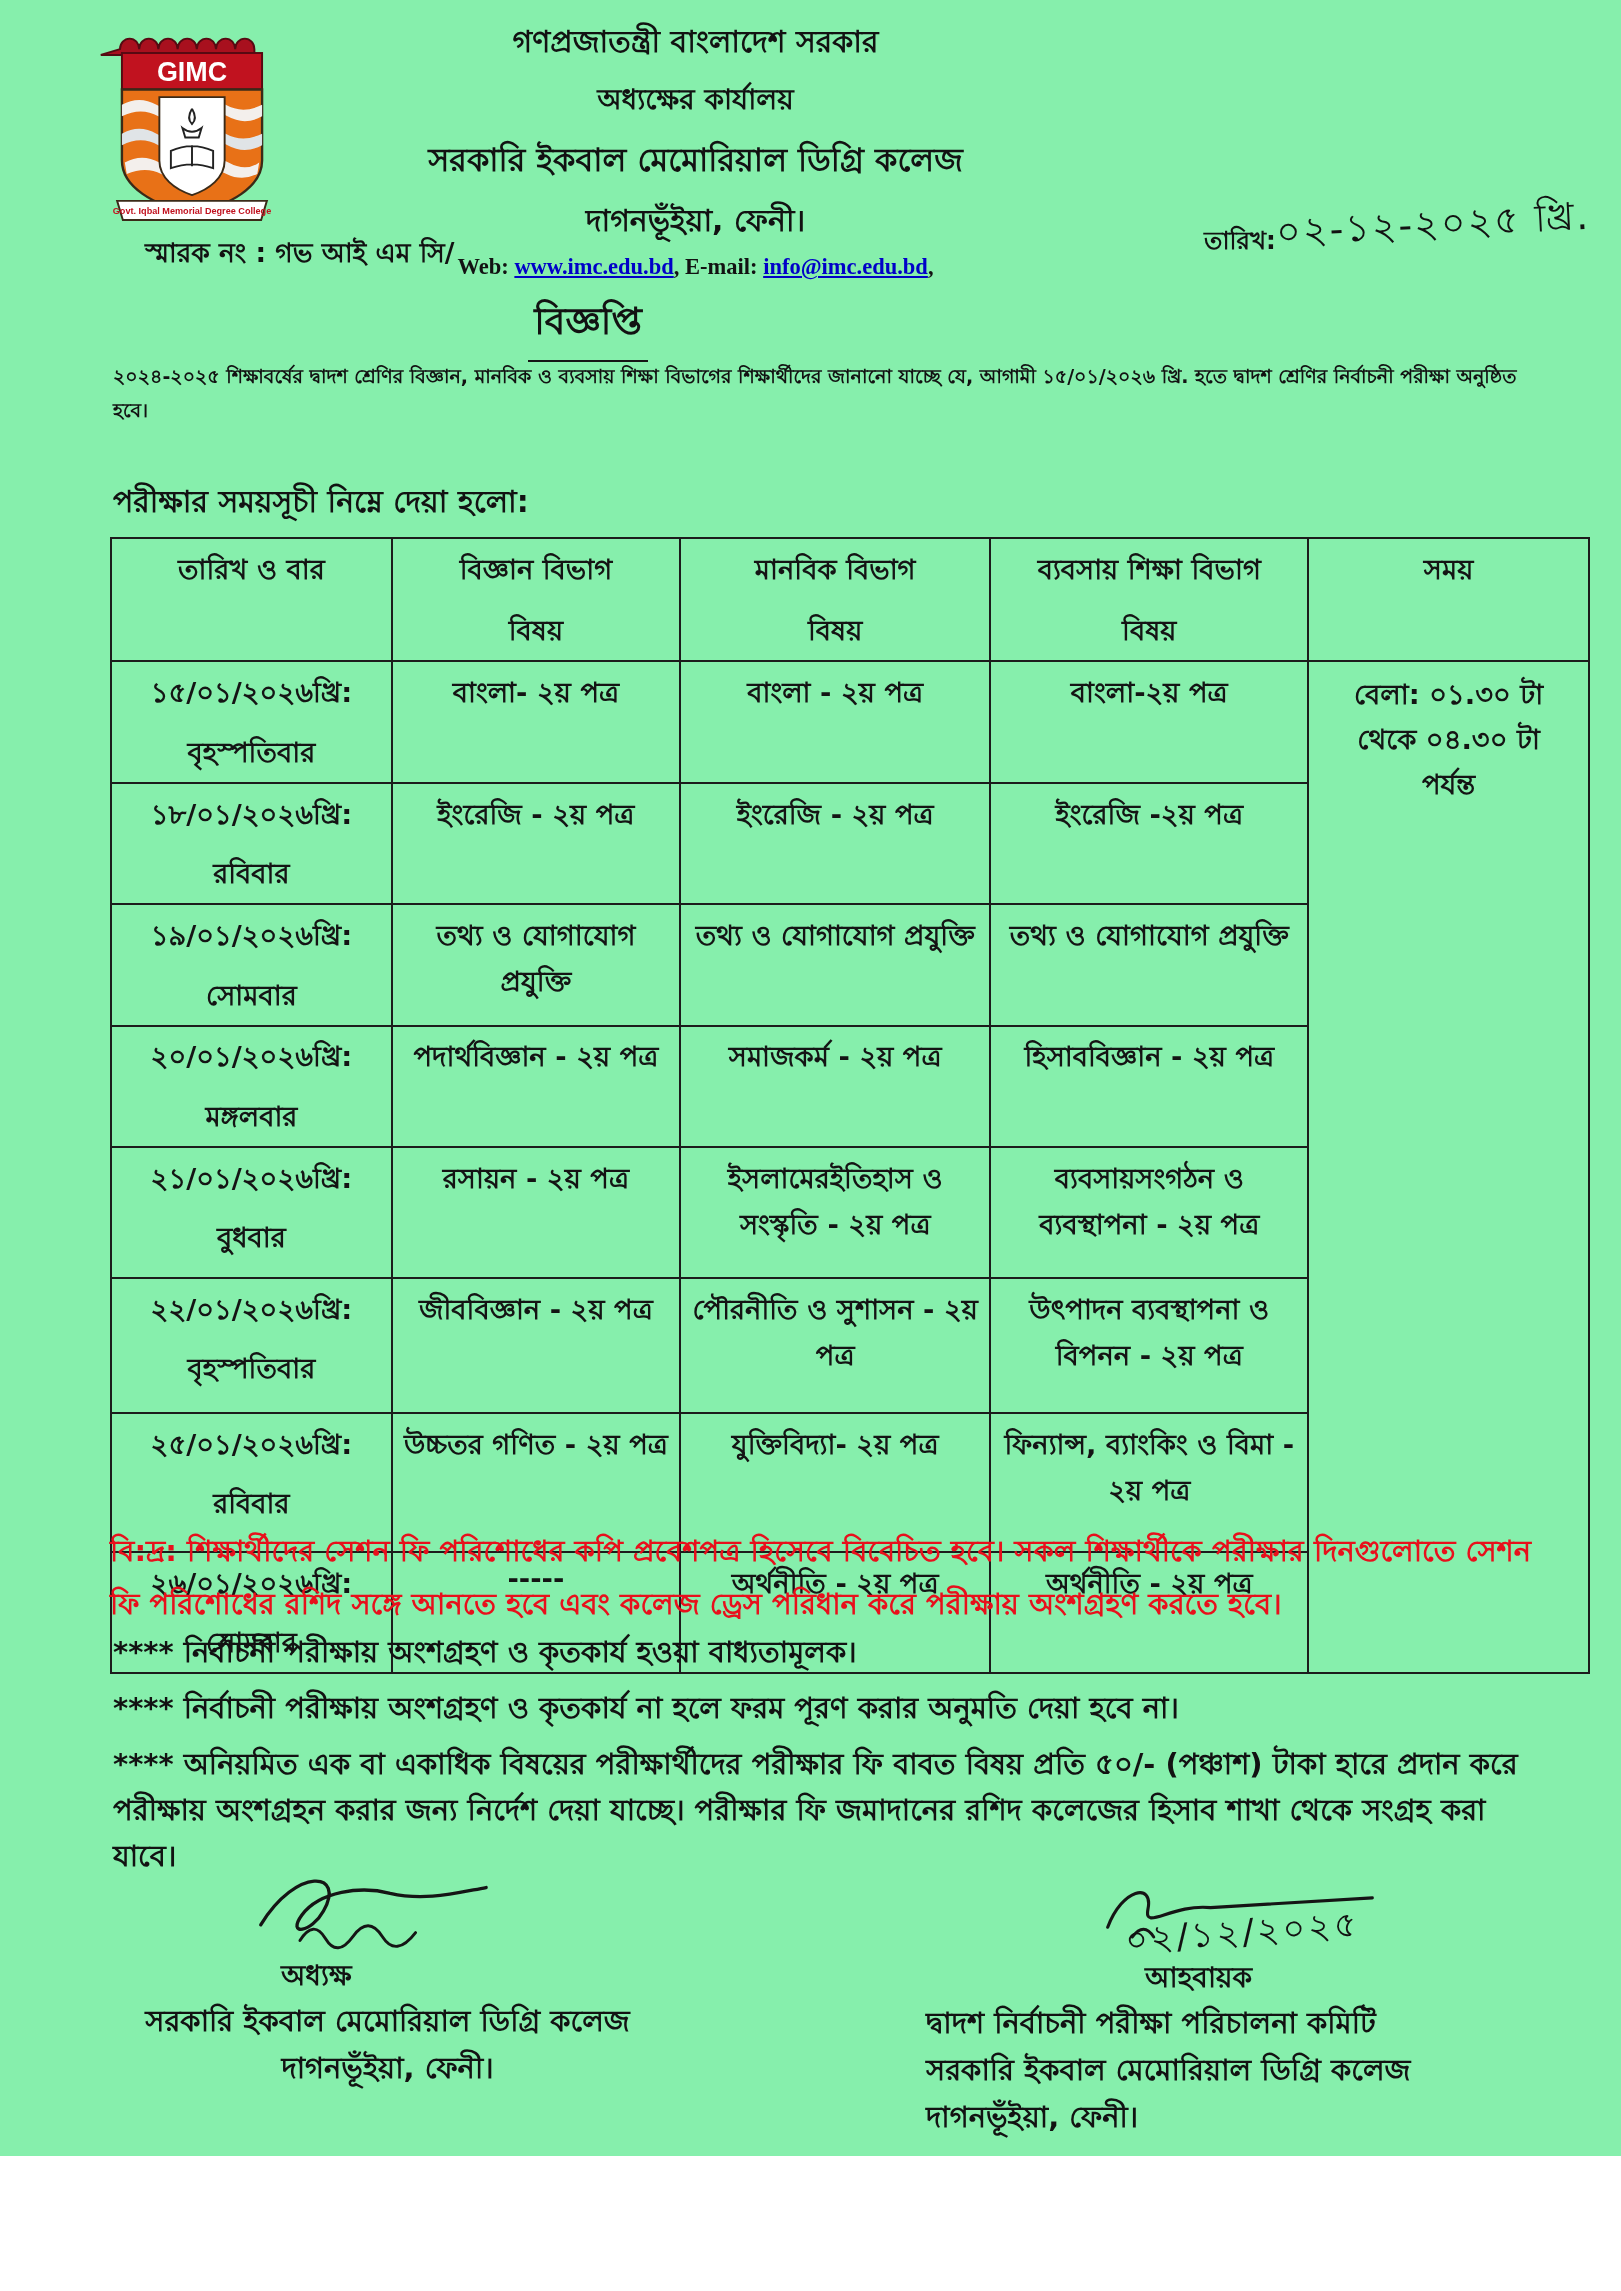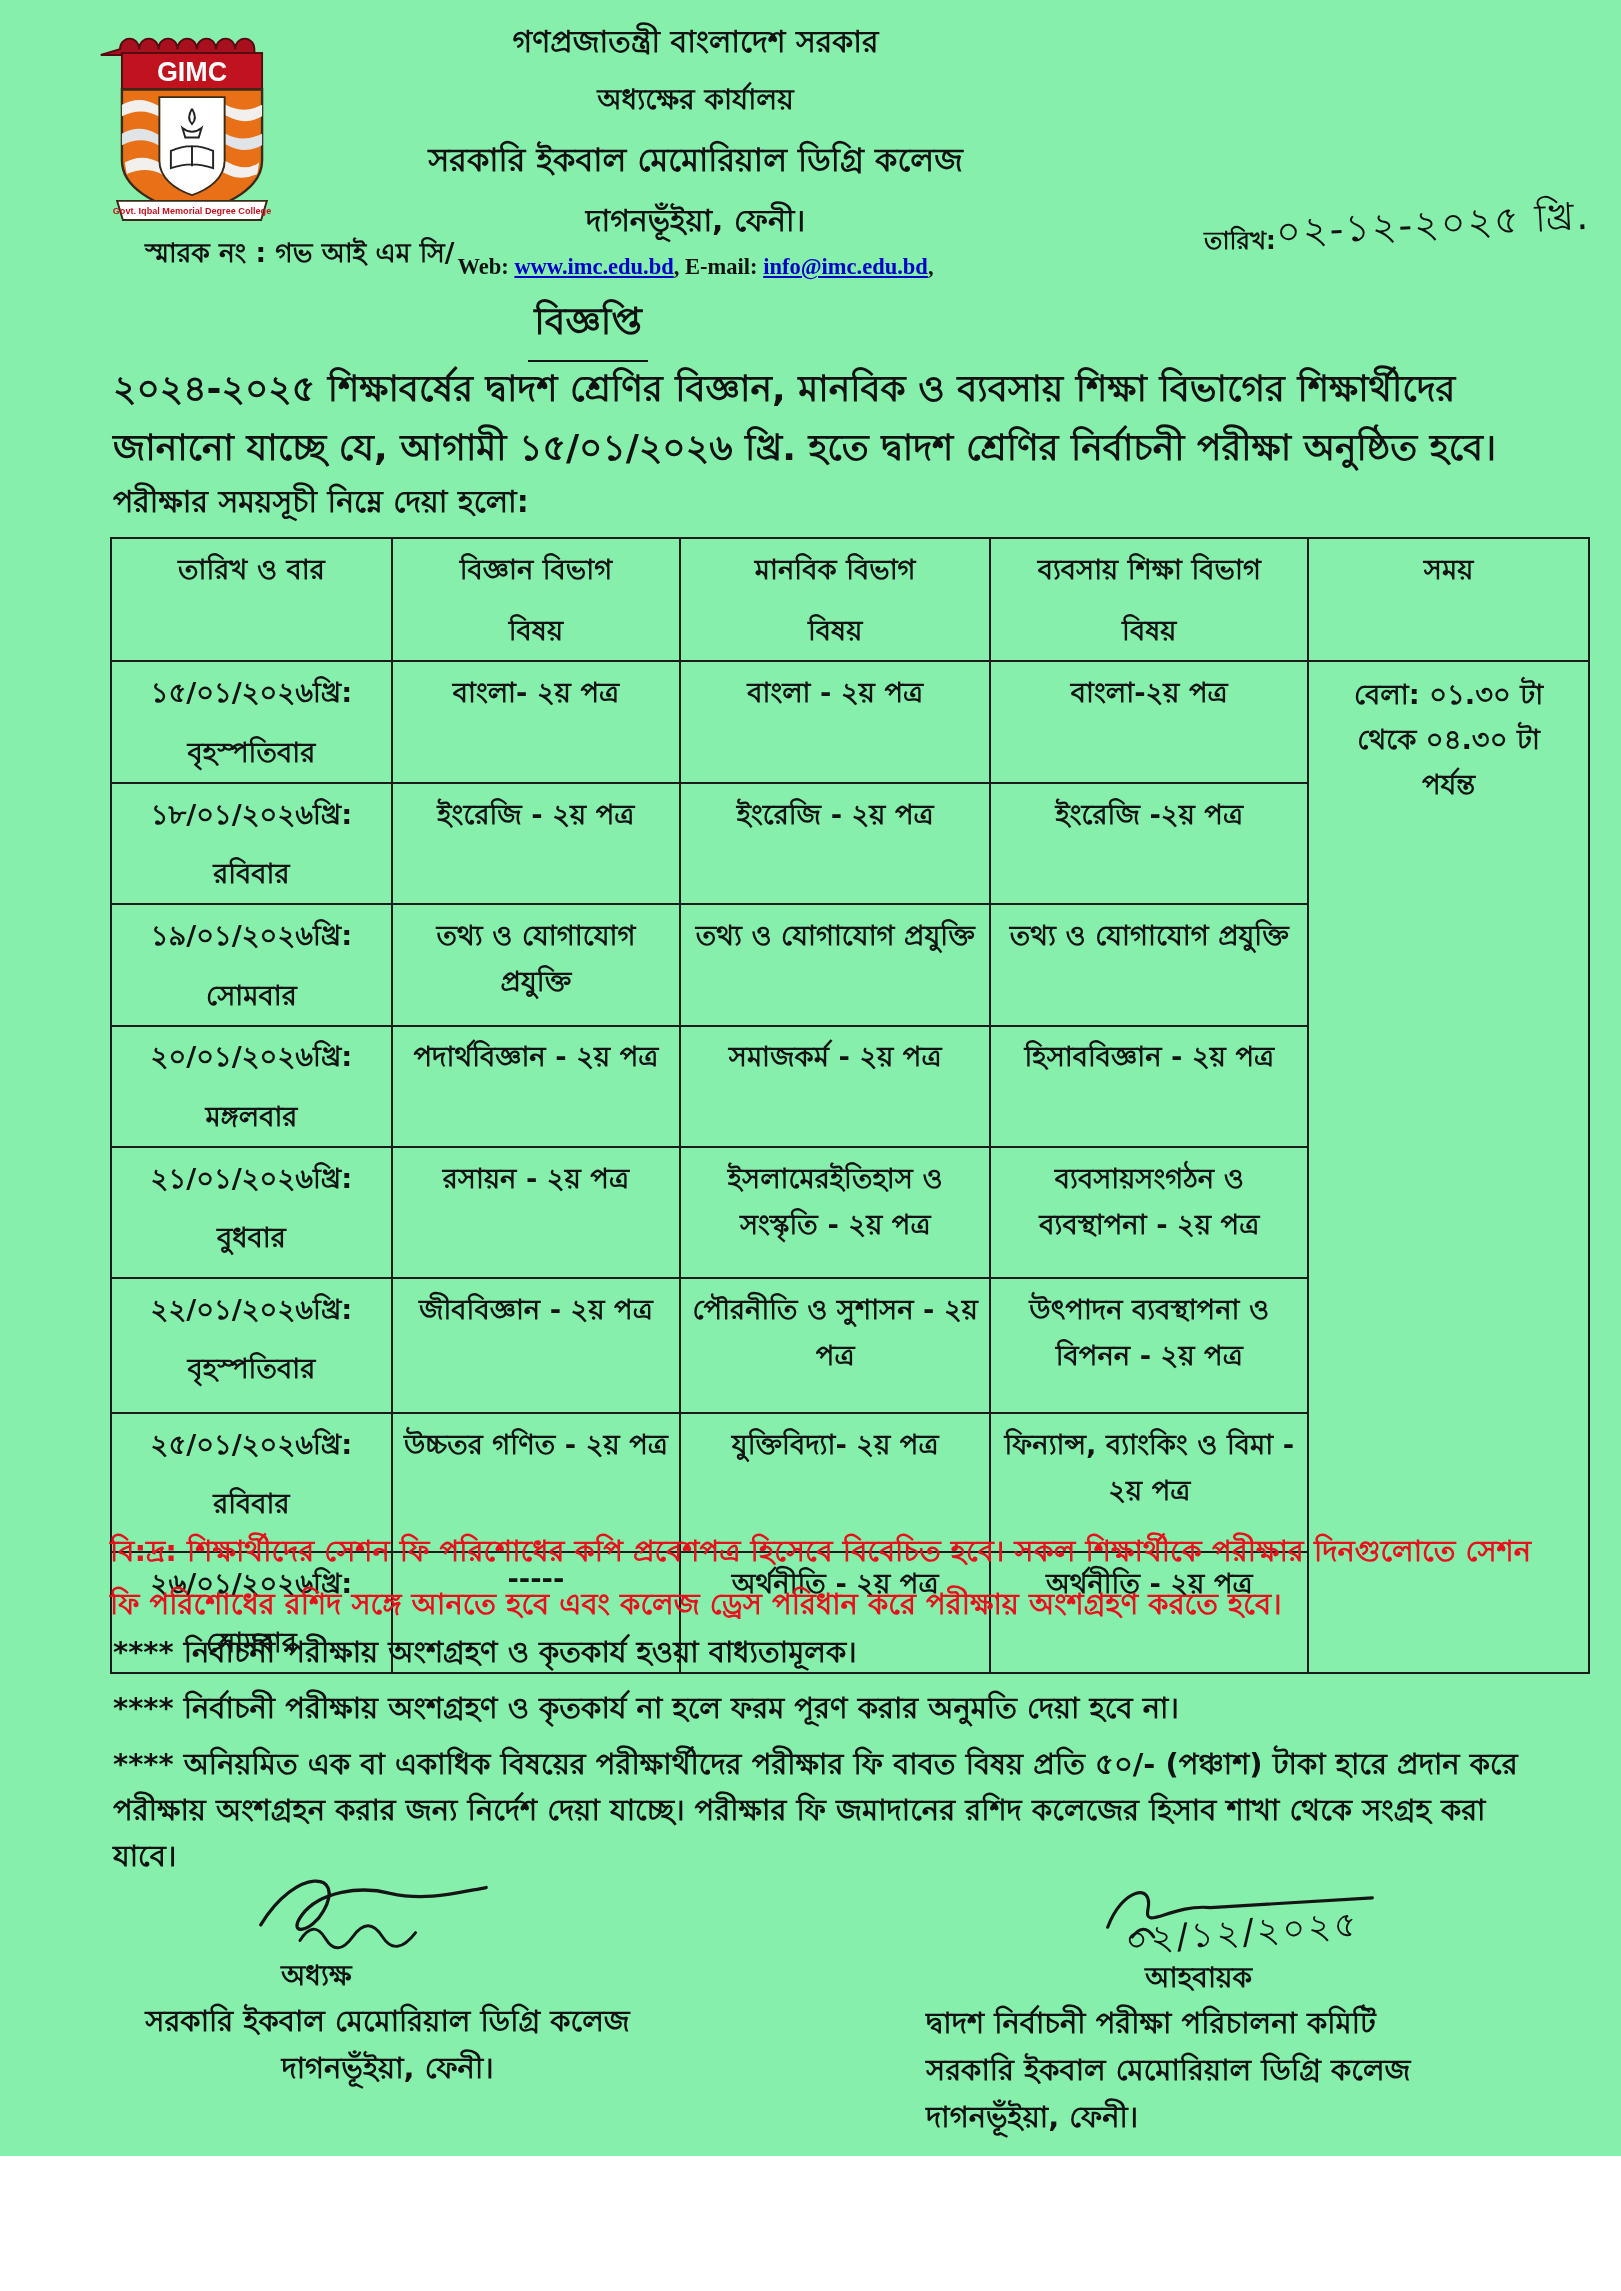--- a/index.html
+++ b/index.html
@@ -18,21 +18,21 @@
   .weblines a{color:#0000c8;text-decoration:underline;margin-top:48px;}
   .memo{position:absolute;left:125px;top:233px;font-size:26.5px;font-weight:600;margin-left:20px;}
   .dateline{position:absolute;left:1204px;top:222px;font-size:24.5px;font-weight:700;}
   .date-hand{
     position:absolute;left:1276px;top:194px;font-size:38px;font-weight:500;
     transform:rotate(-3deg);letter-spacing:2px;white-space:nowrap;
   }
   
   .titlewrap{position:absolute;left:0;top:292px;width:1176px;text-align:center;}
   .title{display:inline-block;font-size:37px;font-weight:800;border-bottom:2.9px solid #151515;padding:0 5.9px 4.9px;}
-  .intro{position:absolute;left:113px;top:359px;width:1409px;font-size:36px;font-weight:600;line-height:59px;}
+  .intro{position:absolute;left:113px;top:359px;width:1409px;font-size:19px;font-weight:600;line-height:34px;}
   .sched-head{position:absolute;left:113px;top:478px;font-size:30px;font-weight:800;}
   
   table.sched{
     position:absolute;left:110px;top:537px;width:1480px;
     border-collapse:collapse;table-layout:fixed;padding-left:28px;
   }
   table.sched td,table.sched th{
     border:2.5px solid #1c1c1c;text-align:center;vertical-align:top;
     font-size:27.4px;font-weight:700;padding:9.8px 7.8px 3.9px;color:#141414;
   }

